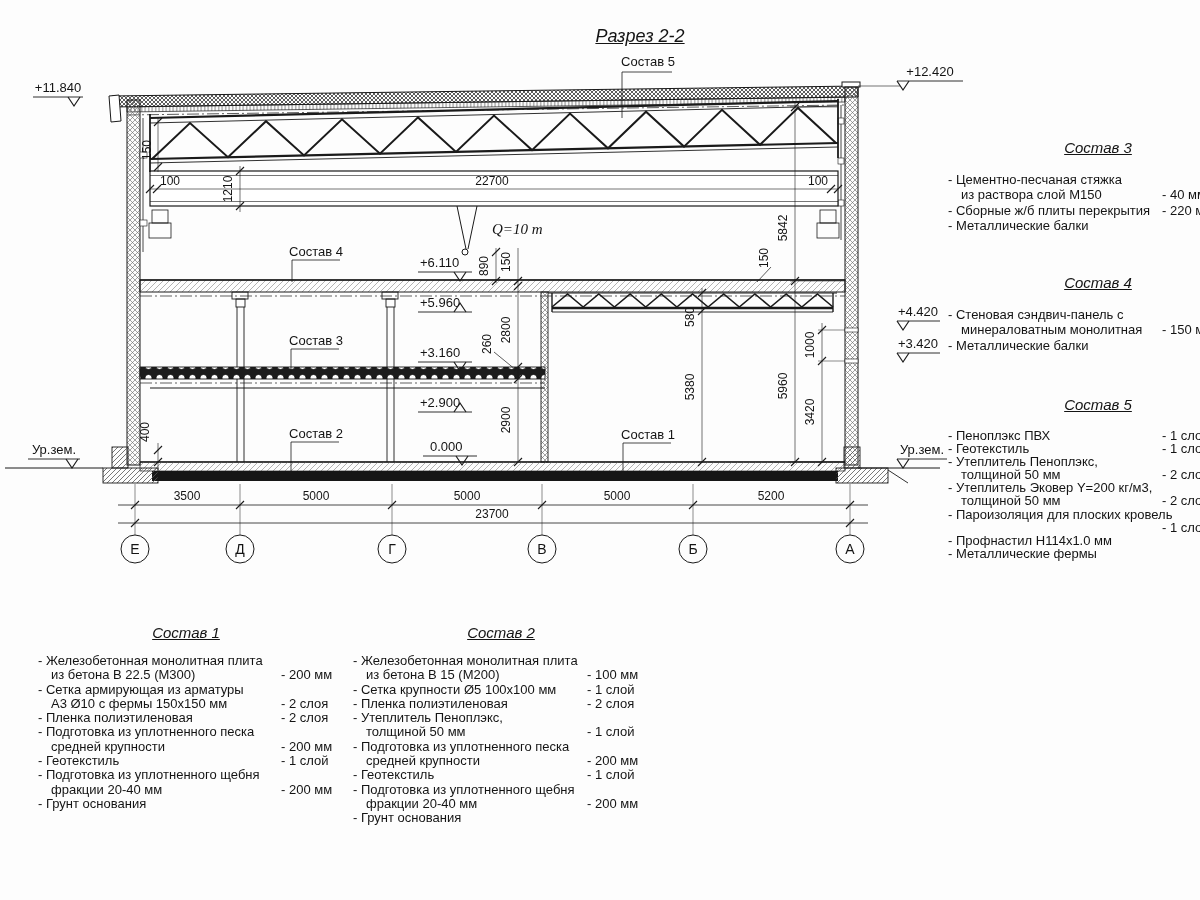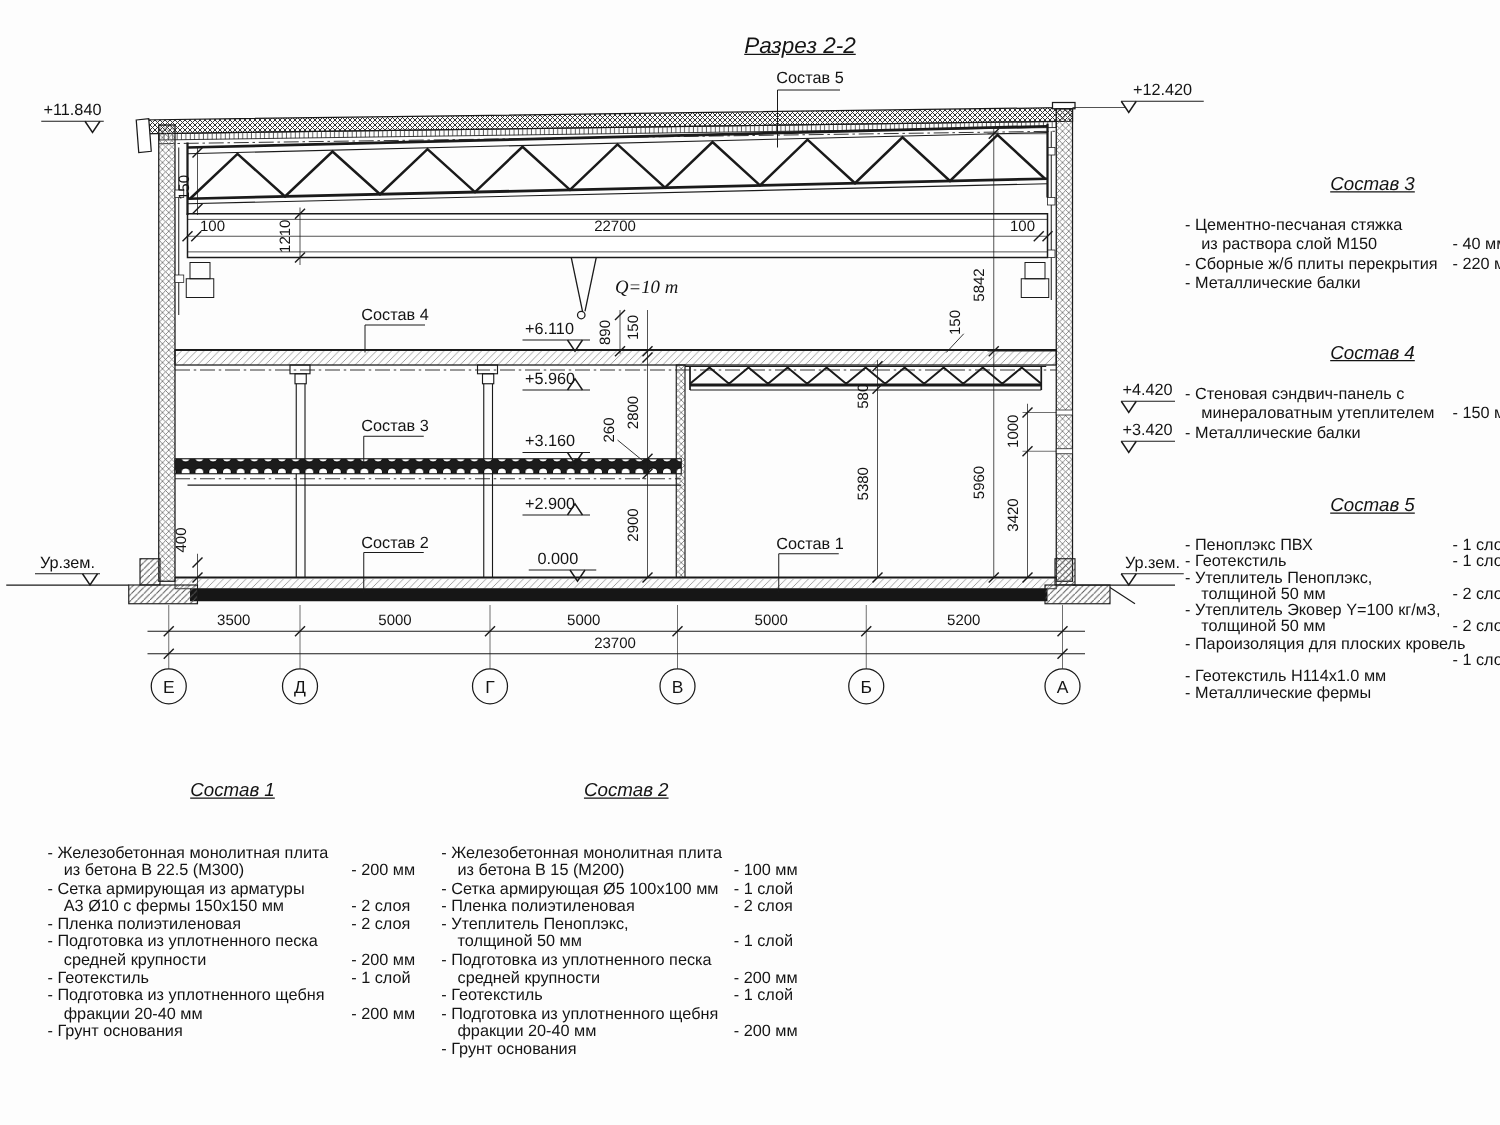--- a/index.html
+++ b/index.html
@@ -13,21 +13,21 @@
     font-style:italic;font-size:18px;text-decoration:underline;
   }
   .comp{position:absolute;font-size:13px;}
   .comp .title{
     text-align:center;font-style:italic;font-size:15px;text-decoration:underline;
   }
   .comp .items{position:relative;}
   .comp .row{position:relative;white-space:nowrap;}
   .comp .row .t.cont{padding-left:13px;}
   .comp .row .v{position:absolute;top:0;}
-  .comp-c1 .items,.comp-c2 .items{margin-top:34px;}
+  .comp-c1 .items,.comp-c2 .items{margin-top:13px;}
   .comp-c3 .items,.comp-c4 .items,.comp-c5 .items{margin-top:16px;}
   .comp-c1 .row,.comp-c2 .row{height:14.3px;line-height:14.3px;}
   .comp-c3 .row,.comp-c4 .row{height:15.4px;line-height:15.4px;}
   .comp-c5 .row{height:13.1px;line-height:13.1px;}
   svg text{fill:#141414;stroke:none;}
 </style>
 </head>
 <body>
 
 <div class="main-title">Разрез 2-2</div>
@@ -324,21 +324,21 @@
       <div class="row"><span class="t">- Подготовка из уплотненного щебня</span><span class="v" style="left: 243px;"></span></div>
       <div class="row"><span class="t cont">фракции 20-40 мм</span><span class="v" style="left: 243px;">- 200 мм</span></div>
       <div class="row"><span class="t">- Грунт основания</span><span class="v" style="left: 243px;"></span></div>
     </div>
 </div>
 <div id="comp-c2" class="comp comp-c2" style="left:345px;top:624px;width:296px;padding-left:8px;">
   <div class="title">Состав 2</div>
   <div class="items">
       <div class="row"><span class="t">- Железобетонная  монолитная плита</span><span class="v" style="left: 234px;"></span></div>
       <div class="row"><span class="t cont">из бетона В 15 (М200)</span><span class="v" style="left: 234px;">- 100 мм</span></div>
-      <div class="row"><span class="t">- Сетка армирующая Ø5 100х100 мм</span><span class="v" style="left: 234px;">- 1 слой</span></div>
+      <div class="row"><span class="t">- Сетка крупности Ø5 100х100 мм</span><span class="v" style="left: 234px;">- 1 слой</span></div>
       <div class="row"><span class="t">- Пленка полиэтиленовая</span><span class="v" style="left: 234px;">-  2 слоя</span></div>
       <div class="row"><span class="t">- Утеплитель Пеноплэкс,</span><span class="v" style="left: 234px;"></span></div>
       <div class="row"><span class="t cont">толщиной 50 мм</span><span class="v" style="left: 234px;">- 1 слой</span></div>
       <div class="row"><span class="t">- Подготовка из уплотненного песка</span><span class="v" style="left: 234px;"></span></div>
       <div class="row"><span class="t cont">средней крупности</span><span class="v" style="left: 234px;">- 200 мм</span></div>
       <div class="row"><span class="t">- Геотекстиль</span><span class="v" style="left: 234px;">- 1 слой</span></div>
       <div class="row"><span class="t">- Подготовка из уплотненного щебня</span><span class="v" style="left: 234px;"></span></div>
       <div class="row"><span class="t cont">фракции 20-40 мм</span><span class="v" style="left: 234px;">- 200 мм</span></div>
       <div class="row"><span class="t">- Грунт основания</span><span class="v" style="left: 234px;"></span></div>
     </div>
@@ -349,31 +349,31 @@
       <div class="row"><span class="t">- Цементно-песчаная стяжка</span><span class="v" style="left: 214px;"></span></div>
       <div class="row"><span class="t cont">из раствора слой М150</span><span class="v" style="left: 214px;">- 40 мм</span></div>
       <div class="row"><span class="t">- Сборные ж/б плиты перекрытия</span><span class="v" style="left: 214px;">- 220 мм</span></div>
       <div class="row"><span class="t">- Металлические балки</span><span class="v" style="left: 214px;"></span></div>
     </div>
 </div>
 <div id="comp-c4" class="comp comp-c4" style="left:940px;top:274px;width:300px;padding-left:8px;">
   <div class="title">Состав 4</div>
   <div class="items">
       <div class="row"><span class="t">- Стеновая сэндвич-панель с</span><span class="v" style="left: 214px;"></span></div>
-      <div class="row"><span class="t cont">минераловатным утеплителем</span><span class="v" style="left: 214px;">- 150 мм</span></div>
+      <div class="row"><span class="t cont">минераловатным монолитная</span><span class="v" style="left: 214px;">- 150 мм</span></div>
       <div class="row"><span class="t">- Металлические балки</span><span class="v" style="left: 214px;"></span></div>
     </div>
 </div>
 <div id="comp-c5" class="comp comp-c5" style="left:940px;top:396px;width:300px;padding-left:8px;">
   <div class="title">Состав 5</div>
   <div class="items">
       <div class="row"><span class="t">- Пеноплэкс ПВХ</span><span class="v" style="left: 214px;">- 1 слой</span></div>
       <div class="row"><span class="t">- Геотекстиль</span><span class="v" style="left: 214px;">- 1 слой</span></div>
       <div class="row"><span class="t">- Утеплитель Пеноплэкс,</span><span class="v" style="left: 214px;"></span></div>
       <div class="row"><span class="t cont">толщиной 50 мм</span><span class="v" style="left: 214px;">- 2 слоя</span></div>
-      <div class="row"><span class="t">- Утеплитель Эковер Y=100 кг/м3,</span><span class="v" style="left: 214px;"></span></div>
+      <div class="row"><span class="t">- Утеплитель Эковер Y=200 кг/м3,</span><span class="v" style="left: 214px;"></span></div>
       <div class="row"><span class="t cont">толщиной 50 мм</span><span class="v" style="left: 214px;">- 2 слоя</span></div>
       <div class="row"><span class="t">- Пароизоляция для плоских кровель</span><span class="v" style="left: 214px;"></span></div>
       <div class="row"><span class="t"></span><span class="v" style="left: 214px;">- 1 слой</span></div>
-      <div class="row"><span class="t">- Геотекстиль Н114х1.0 мм</span><span class="v" style="left: 214px;"></span></div>
+      <div class="row"><span class="t">- Профнастил Н114х1.0 мм</span><span class="v" style="left: 214px;"></span></div>
       <div class="row"><span class="t">- Металлические фермы</span><span class="v" style="left: 214px;"></span></div>
     </div>
 </div>
 
 </body></html>

